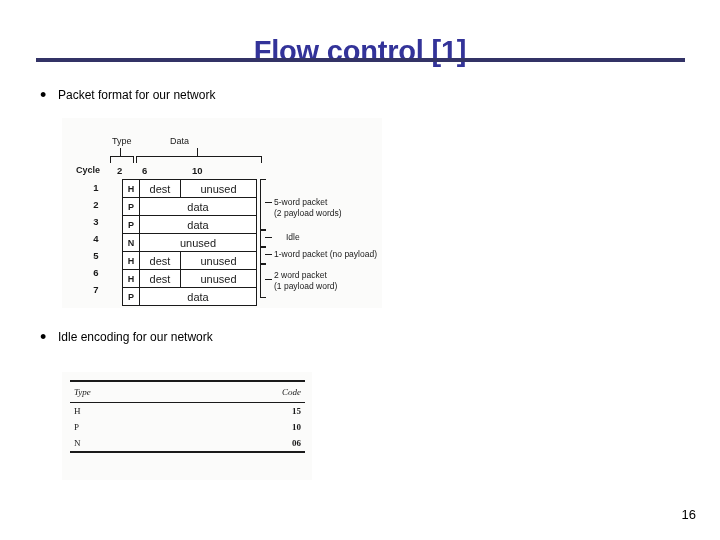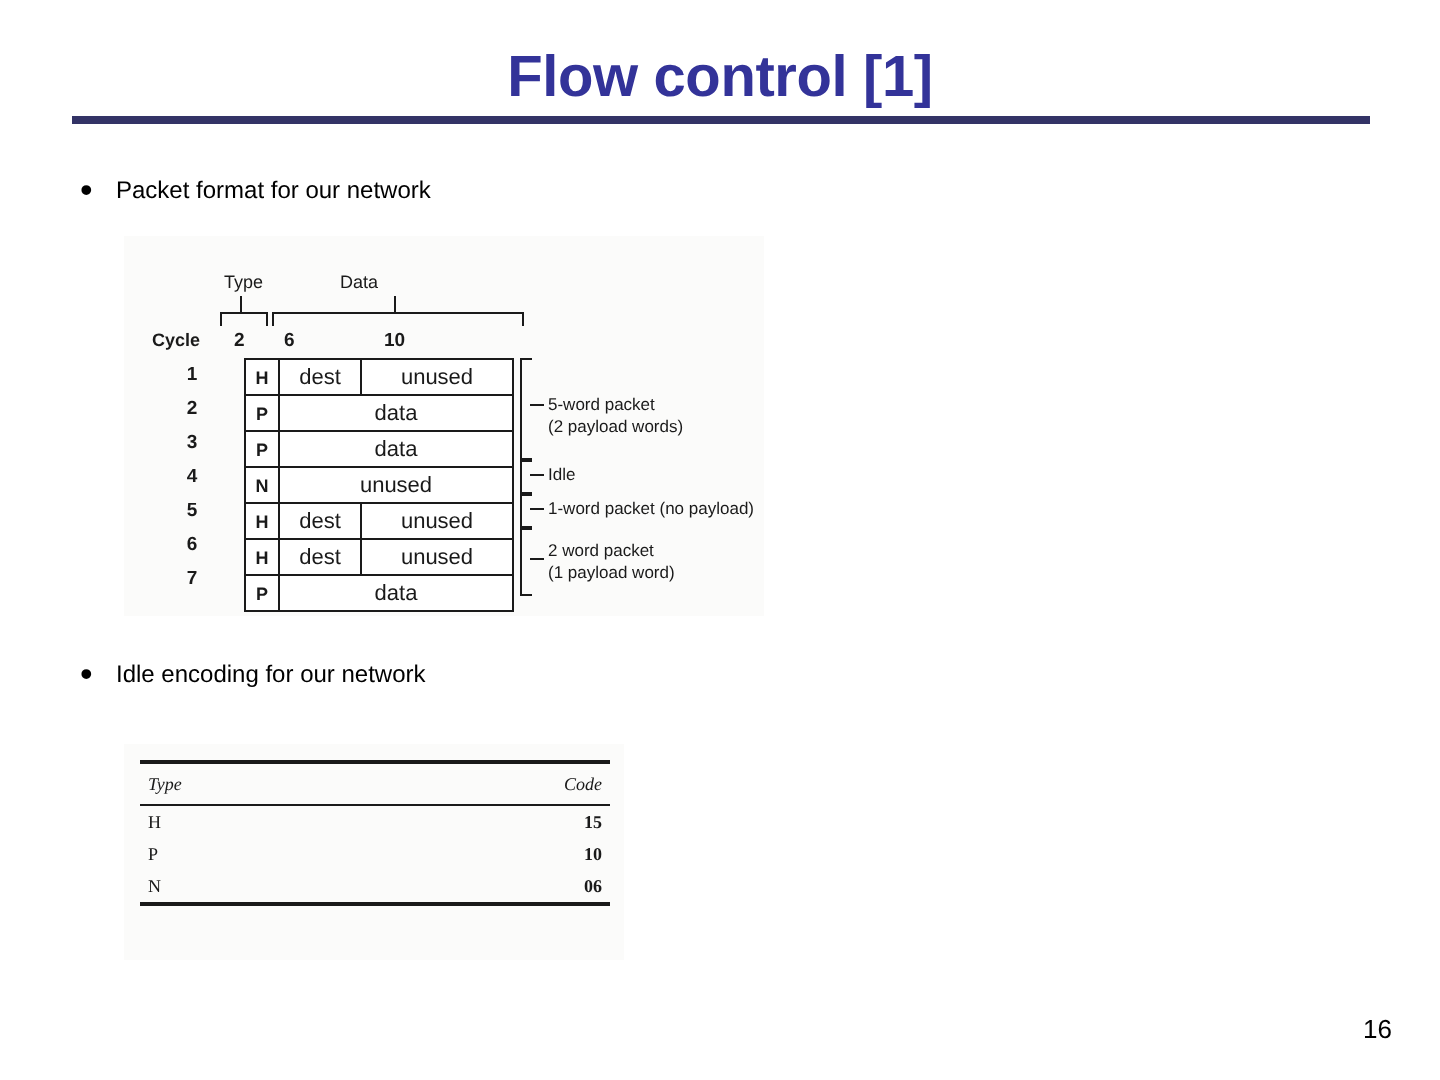--- a/index.html
+++ b/index.html
@@ -13,21 +13,21 @@
     position: relative;
     overflow: hidden;
     font-family: "Liberation Sans", sans-serif;
     -webkit-font-smoothing: antialiased;
   }
 
   
   .slide-title {
     position: absolute;
     left: 0;
-    top: 22px;
+    top: 34px;
     width: 720px;
     text-align: center;
     font-family: "Liberation Sans", sans-serif;
     font-size: 29px;
     font-weight: bold;
     color: #333399;
     letter-spacing: -0.2px;
     line-height: 34px;
     white-space: nowrap;
   }
@@ -293,21 +293,21 @@
 
     <div class="ann-brace" style="top:61px;  height:49px;"></div>
     <div class="ann-nub" style="top:84px;"></div>
     <div class="ann-text" style="top:79px;">
       <div>5-word packet</div>
       <div>(2 payload words)</div>
     </div>
 
     <div class="ann-brace" style="top:112px; height:15px;"></div>
     <div class="ann-nub" style="top:119px;"></div>
-    <div class="ann-text" style="top:114px;">
+    <div class="ann-text" style="top:114px;margin-left:12px;">
       <div>Idle</div>
     </div>
 
     <div class="ann-brace" style="top:129px; height:15px;"></div>
     <div class="ann-nub" style="top:136px;"></div>
     <div class="ann-text" style="top:131px;">
       <div>1-word packet (no payload)</div>
     </div>
 
     <div class="ann-brace" style="top:146px; height:32px;"></div>

